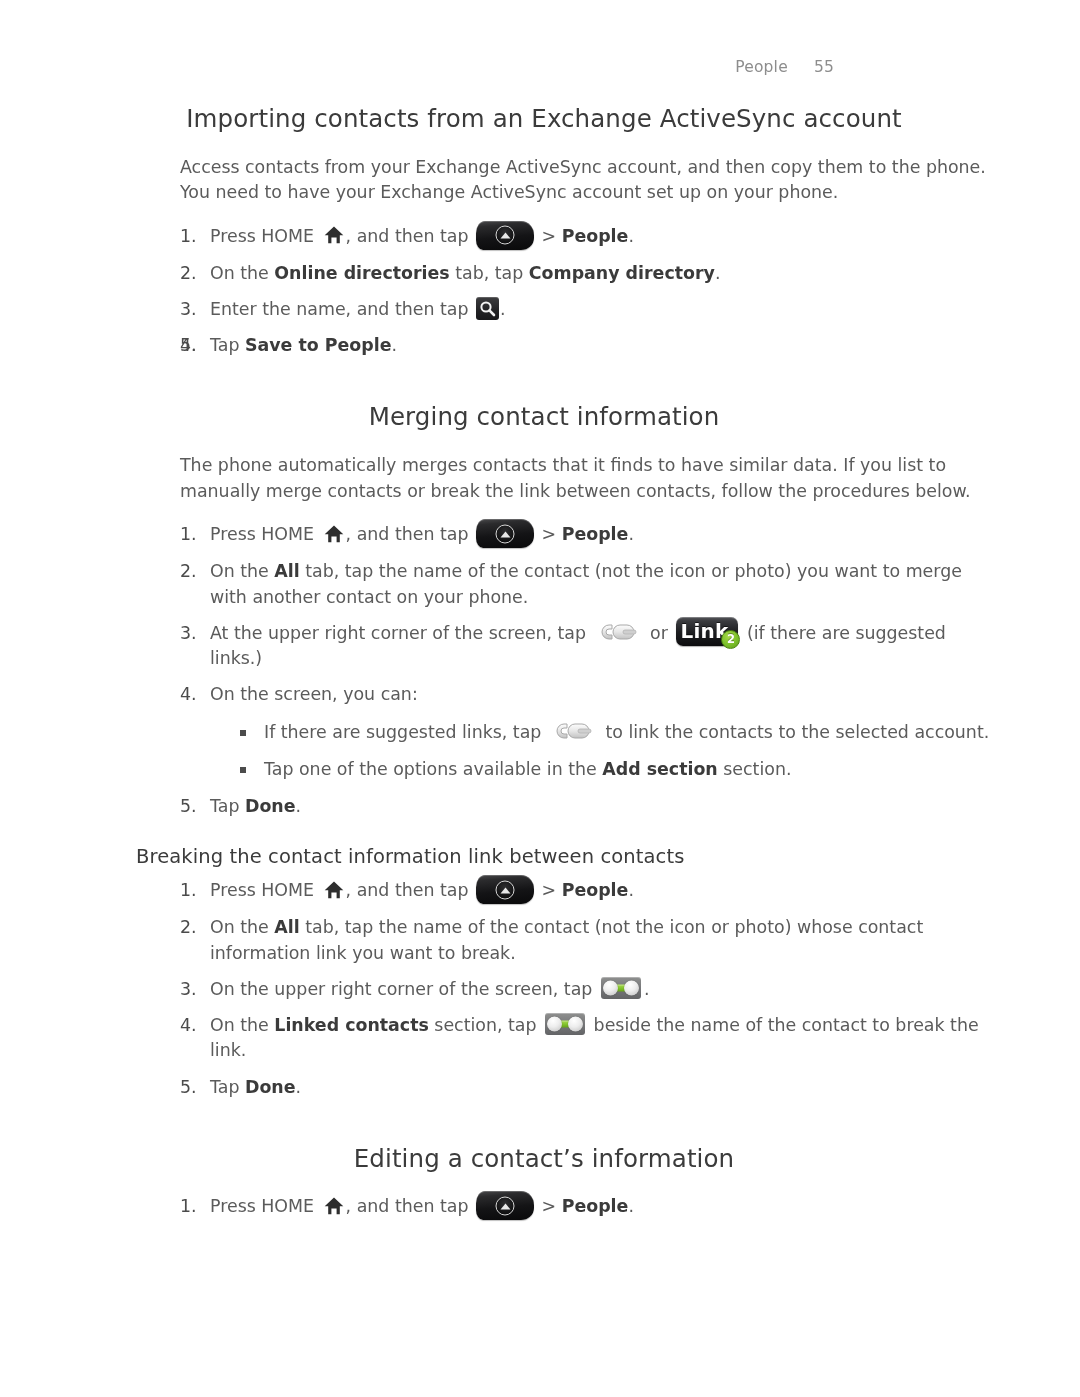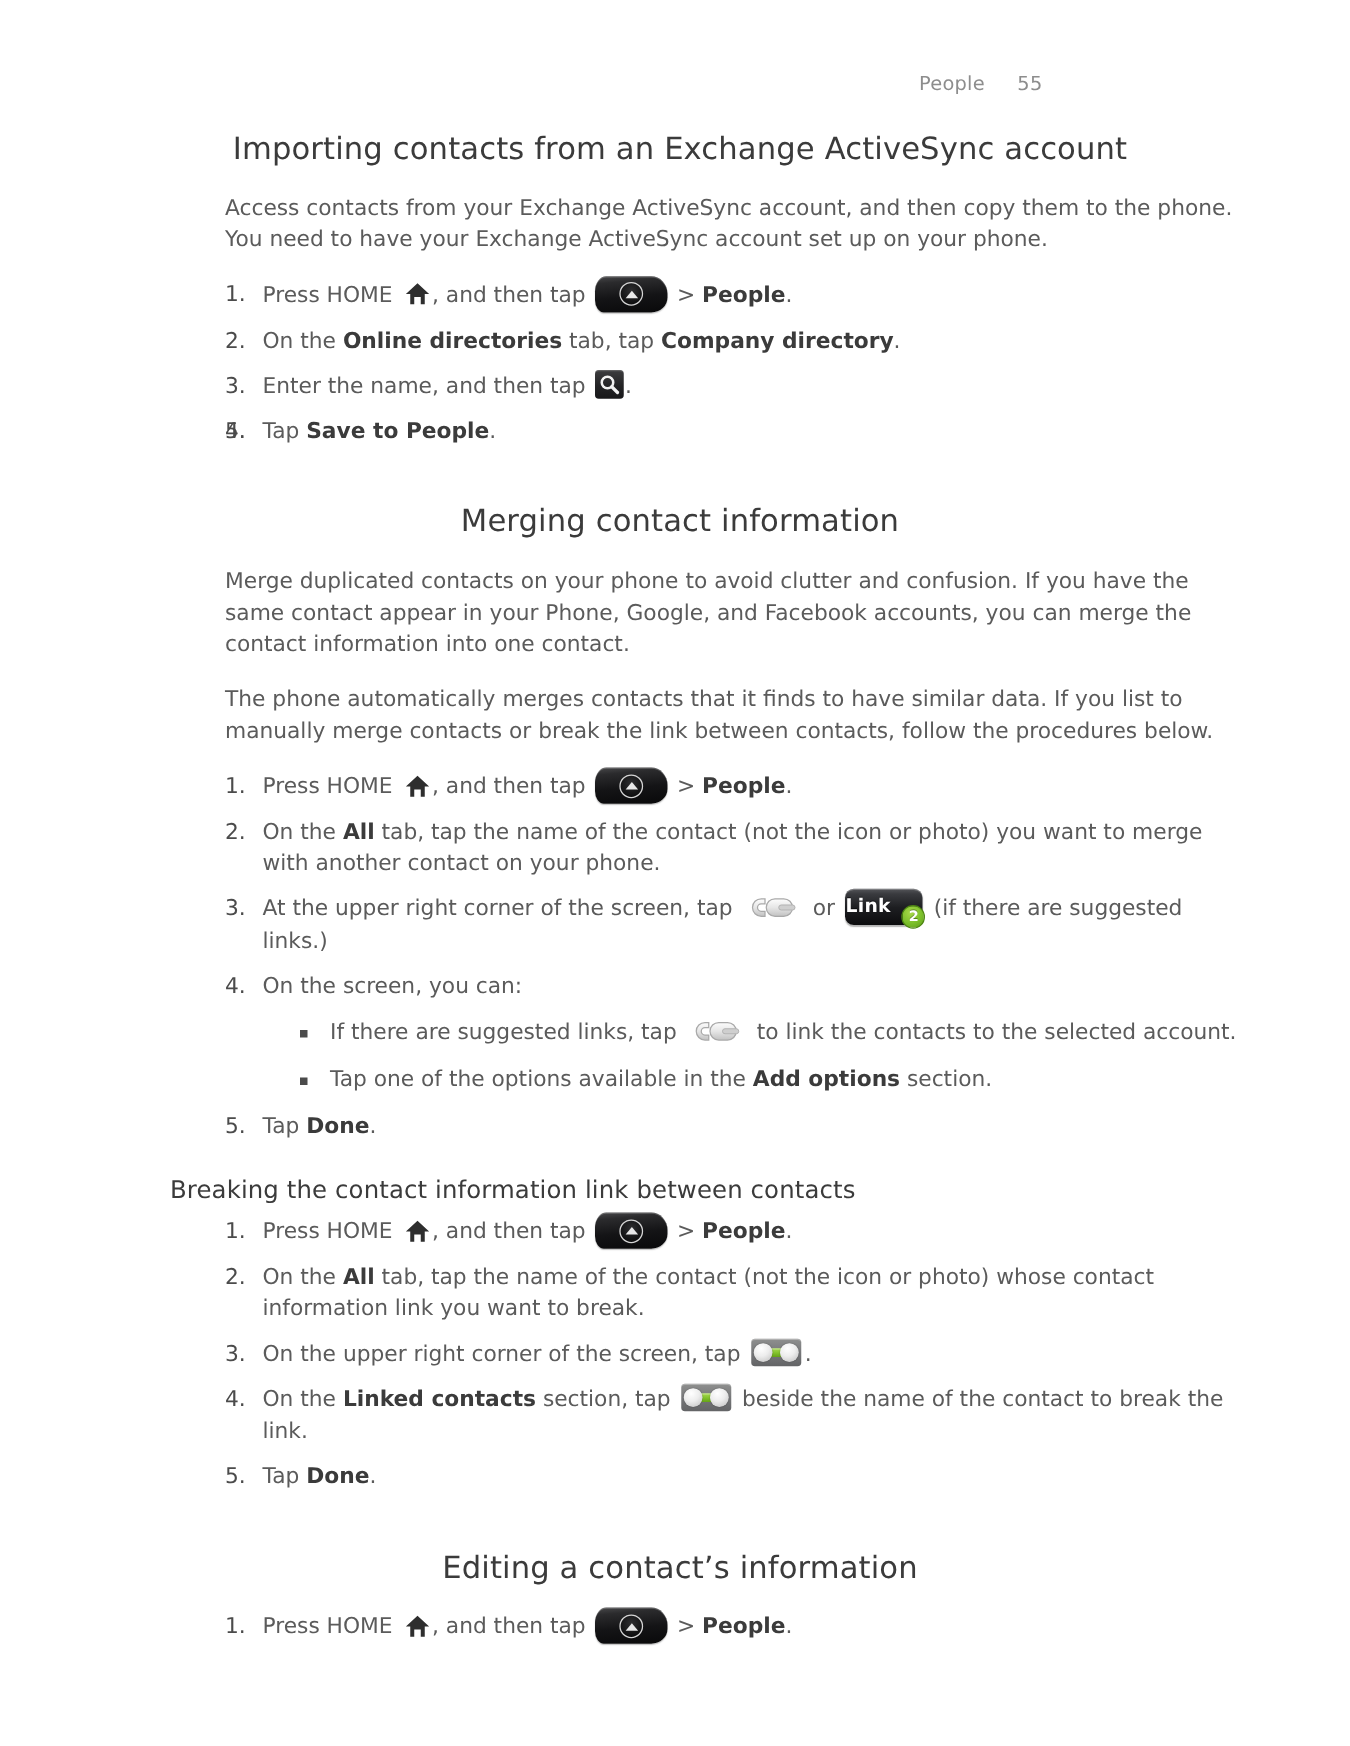--- a/index.html
+++ b/index.html
@@ -185,22 +185,22 @@
     width: 62px; height: 29px;
     margin: -4px 3px 0 3px;
     border-radius: 7px;
     background: linear-gradient(180deg,#55565a 0%,#3a3b3f 14%,#1d1e21 52%,#0c0c0e 100%);
     box-shadow: inset 0 1px 0 rgba(255,255,255,.25), 0 1px 1px rgba(0,0,0,.3);
   }
   .ico-linkbtn .lbl {
     position: absolute;
     left: 0; right: 10px; top: 50%;
     transform: translateY(-52%);
-    text-align: left;
-    font-size: 15px;
+    text-align: right;
+    font-size: 20px;
     font-weight: 700;
     color: #ffffff;
     letter-spacing: .2px;
     text-shadow: 0 -1px 0 rgba(0,0,0,.6);
   }
   .ico-linkbtn .badge {
     position: absolute;
     right: -2px; bottom: -3px;
     width: 19px; height: 19px;
     border-radius: 50%;
@@ -278,21 +278,20 @@
       <li>
         <span class="num">4.</span>
       </li>
       <li>
         <span class="num">5.</span><span>Tap </span><b>Save to People</b><span>.</span>
       </li>
     </ol>
 
     <h1 class="sect spaced">Merging contact information</h1>
 
-    <p class="body">Merge duplicated contacts on your phone to avoid clutter and confusion. If you have the same contact appear in your Phone, Google, and Facebook accounts, you can merge the contact information into one contact.</p>
     <p class="body">The phone automatically merges contacts that it finds to have similar data. If you list to manually merge contacts or break the link between contacts, follow the procedures below.</p>
 
 
     <ol class="steps">
       <li>
         <span class="num">1.</span><span>Press HOME </span><span class="ico ico-home"><svg width="22" height="20" viewBox="0 0 22 20">
               <path d="M11 1.5 L20.3 10.2 L16.8 10.2 L16.8 18.3 L13.6 18.3 L13.6 12.6 L8.4 12.6 L8.4 18.3 L5.2 18.3 L5.2 10.2 L1.7 10.2 Z" fill="#2e2e2e"></path>
             </svg></span><span>, and then tap </span><span class="ico ico-launcher"><span class="ring"></span></span><span> &gt; </span><b>People</b><span>.</span>
       </li>
       <li>
@@ -323,21 +322,21 @@
                       <stop offset="0.5" stop-color="#e6e6e6"></stop>
                       <stop offset="1" stop-color="#c2c2c2"></stop>
                     </linearGradient>
                   </defs>
                   <path d="M14 4 a7 7 0 1 0 0 14 h3 v-4 h-3 a3 3 0 1 1 0-6 h3 V4 z" fill="url(#lg2)" stroke="#a9a9a9" stroke-width="1"></path>
                   <path d="M25 4 h7 a7 7 0 0 1 0 14 h-7 a7 7 0 0 1 0-14 z" fill="url(#lg2)" stroke="#a9a9a9" stroke-width="1"></path>
                   <rect x="28" y="9" width="13" height="4" rx="2" fill="#cfcfcf" stroke="#b3b3b3" stroke-width=".8"></rect>
                 </svg></span><span> to link the contacts to the selected account.</span>
           </li>
           <li>
-            <span>Tap one of the options available in the </span><b>Add options</b><span> section.</span>
+            <span>Tap one of the options available in the </span><b>Add section</b><span> section.</span>
           </li>
         </ul>
       </li>
       <li>
         <span class="num">5.</span><span>Tap </span><b>Done</b><span>.</span>
       </li>
     </ol>
 
     <h2 class="subsect" style="margin-top:26px;">Breaking the contact information link between contacts</h2>
 

